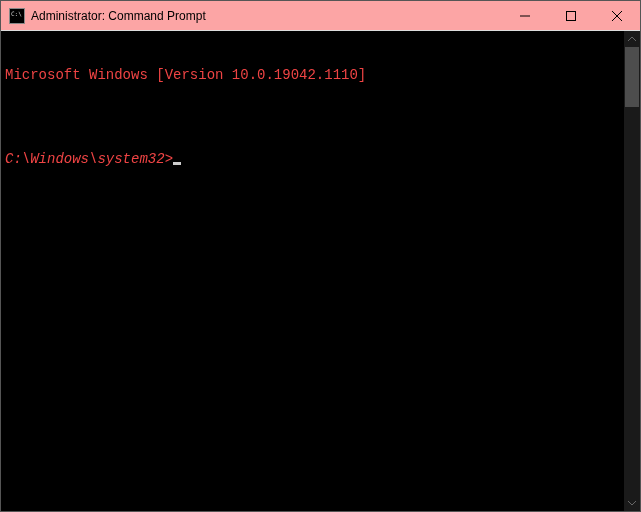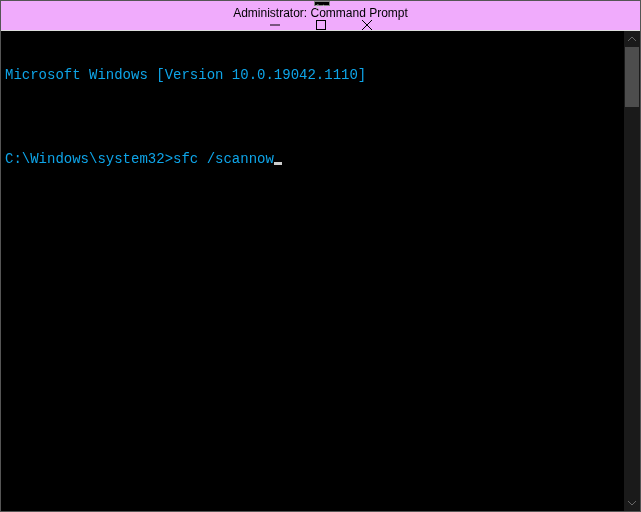--- a/index.html
+++ b/index.html
@@ -17,25 +17,24 @@
     .window {
       width: 641px;
       height: 512px;
       border: 1px solid #555;
       display: flex;
       flex-direction: column;
       background: #fff;
     }
     .titlebar {
       height: 30px;
-      background: #f0abfc;
+      background: #fca5a5;
       display: flex;
       align-items: center;
       border-bottom: 1px solid #ddd;
-      flex-direction: column;
     }
     .titlebar-icon {
       width: 16px;
       height: 16px;
       margin-left: 8px;
       margin-right: 6px;
       background: #000;
       border: 1px solid #888;
       position: relative;
       display: flex;
@@ -75,34 +74,35 @@
     }
     .terminal-wrap {
       flex: 1;
       display: flex;
       background: #000;
       position: relative;
     }
     .terminal {
       flex: 1;
       background: #000;
-      color: #0ea5e9;
+      color: #ef4444;
       font-family: Consolas, 'Courier New', monospace;
       font-size: 14px;
       line-height: 1.2;
       padding: 2px 4px;
       white-space: pre;
       overflow: hidden;
     }
     .term-line {
       display: block;
     }
     .prompt-line {
       display: flex;
       align-items: baseline;
+      font-style: italic;
     }
     .cursor {
       display: inline-block;
       width: 8px;
       height: 3px;
       background: #ccc;
       margin-left: 0px;
       vertical-align: baseline;
       position: relative;
       top: 2px;
@@ -157,21 +157,21 @@
             <line x1="0" y1="0" x2="10" y2="10" stroke="currentColor" stroke-width="1"></line>
             <line x1="10" y1="0" x2="0" y2="10" stroke="currentColor" stroke-width="1"></line>
           </svg>
       </div>
     </div>
   </div>
   <div class="terminal-wrap">
     <div class="terminal">
       <span class="term-line">Microsoft Windows [Version 10.0.19042.1110]</span>
       <span class="term-line"></span>
-      <span class="prompt-line"><span>C:\Windows\system32&gt;</span><span>sfc /scannow</span><span class="cursor"></span></span>
+      <span class="prompt-line"><span>C:\Windows\system32&gt;</span><span class="cursor"></span></span>
     </div>
     <div class="scrollbar">
       <div class="scroll-arrow up">
         <svg width="8" height="8" viewBox="0 0 8 8">
             <path d="M0 6 L4 2 L8 6" fill="none" stroke="#666" stroke-width="1"></path>
           </svg>
       </div>
       <div class="scroll-thumb"></div>
       <div class="scroll-arrow down">
         <svg width="8" height="8" viewBox="0 0 8 8">

